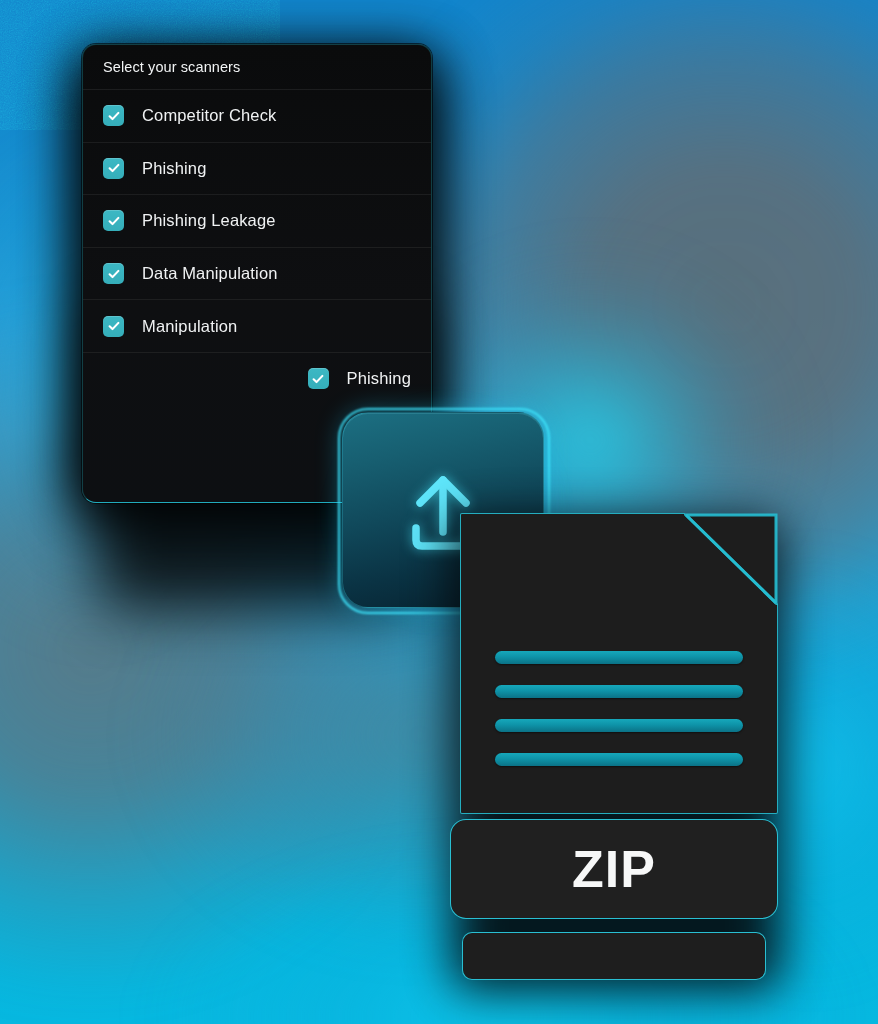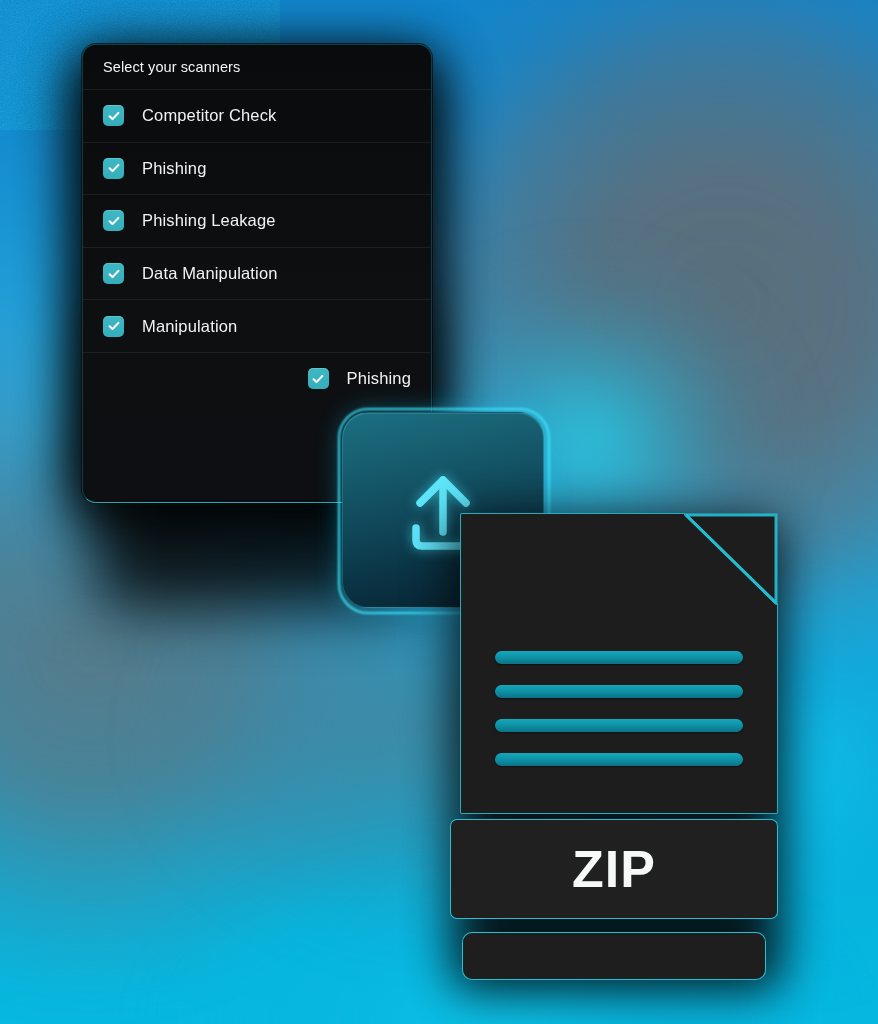--- a/index.html
+++ b/index.html
@@ -187,21 +187,21 @@
   .doc-line{
     height:13px;border-radius:7px;margin-bottom:21px;
     background:linear-gradient(180deg,#16a8bb 0%,#0e93a8 45%,#0b7286 100%);
     box-shadow:0 1px 2px rgba(0,0,0,.5);
   }
   .doc-line:last-child{margin-bottom:0;}
   .zip-badge{
     position:absolute;left:0px;top:306px;width:328px;height:100px;
     background:#202020;
     border:1.8px solid rgba(42,200,220,.95);
-    border-radius:7px;
+    border-radius:16px;
     display:flex;align-items:center;justify-content:center;
     box-sizing:border-box;
   }
   .zip-text{
     color:#f7f8f8;font-size:52px;font-weight:bold;letter-spacing:1px;
     line-height:1;
   }
   .doc-tab{
     position:absolute;left:12px;top:419px;width:304px;height:48px;
     background:#1e1e1e;

